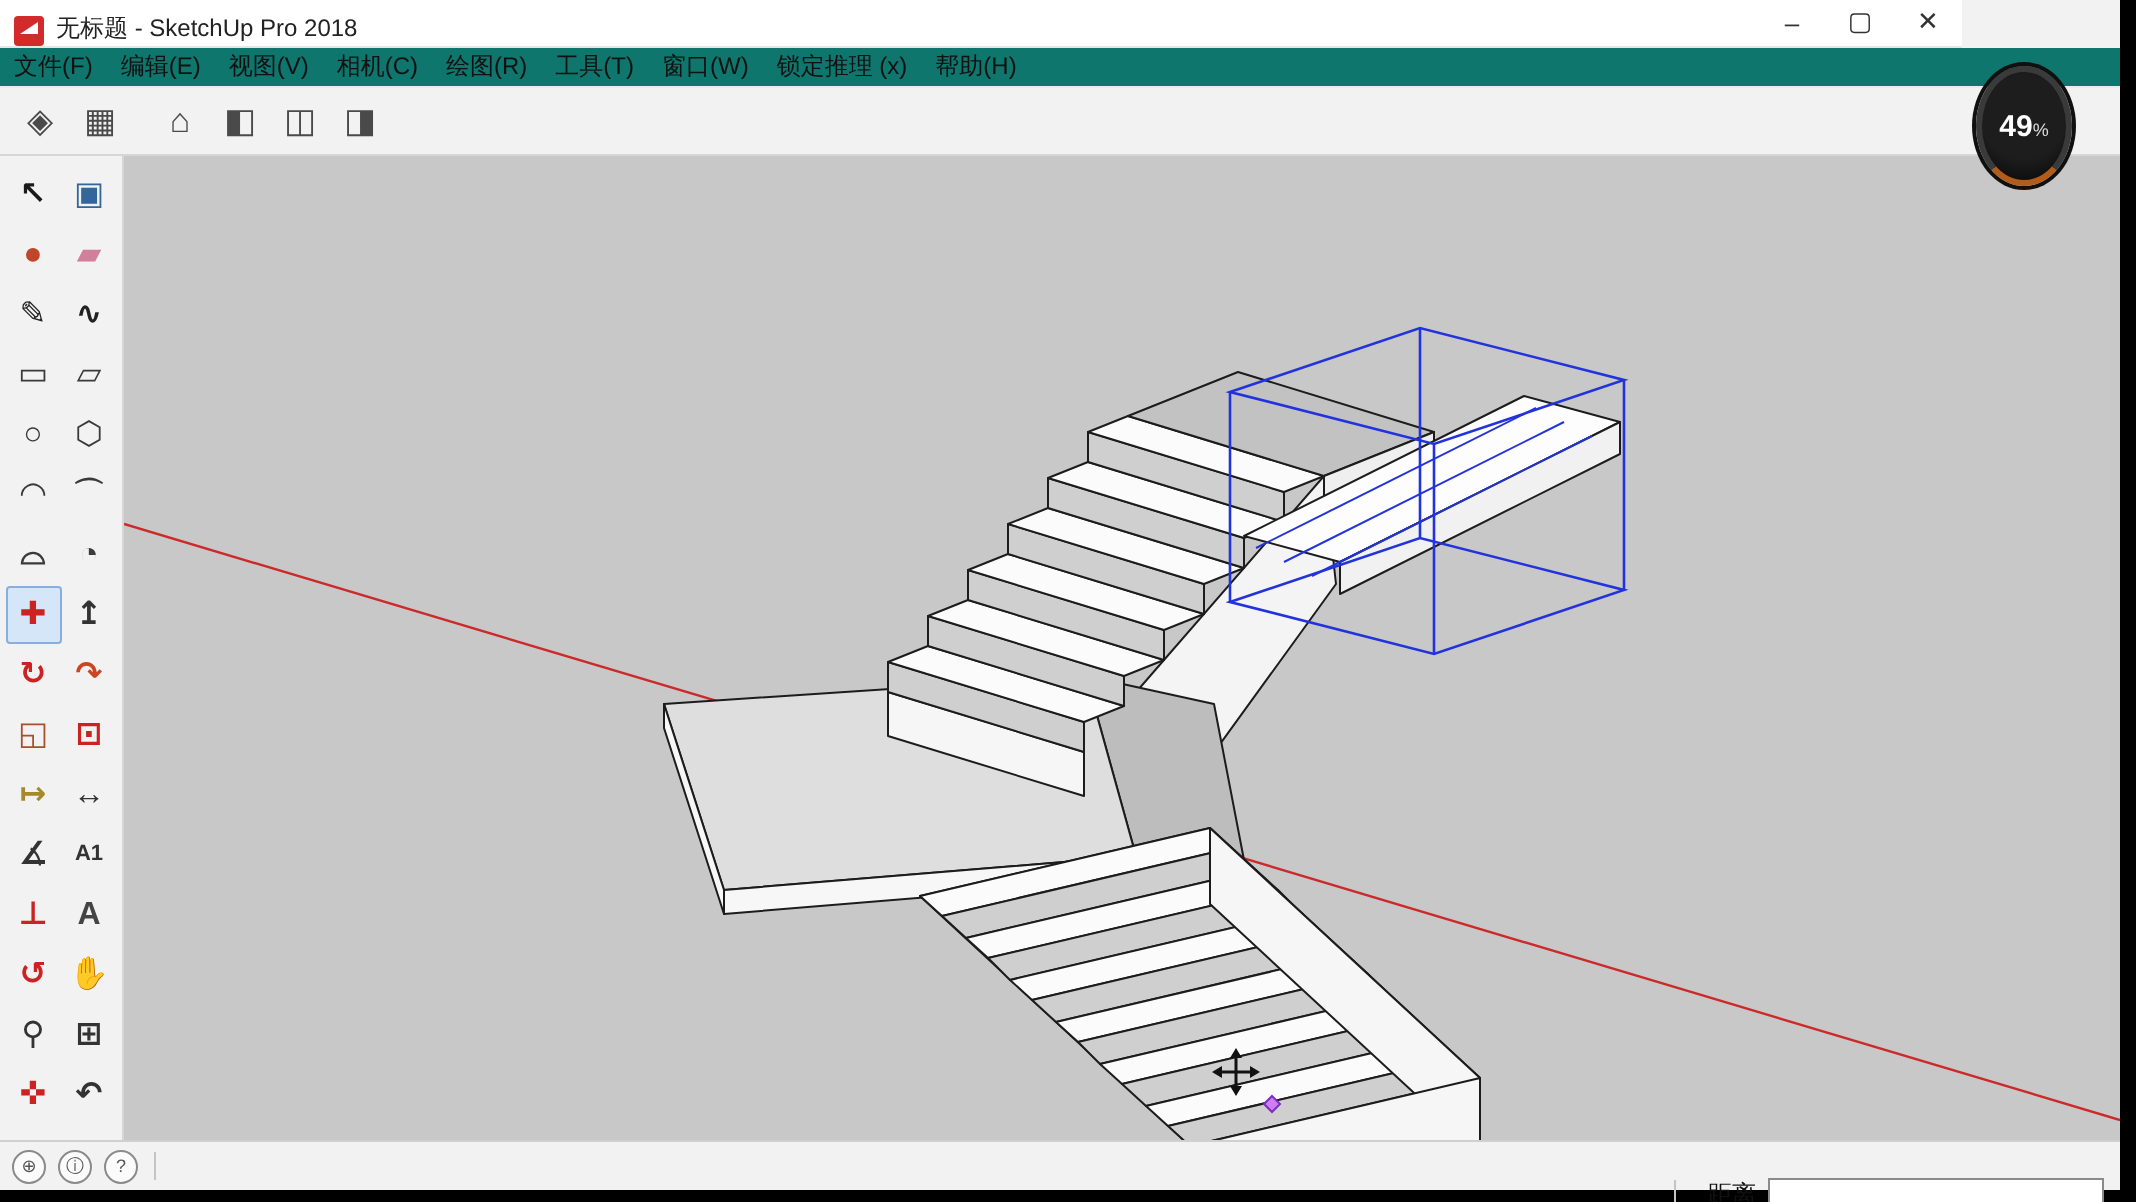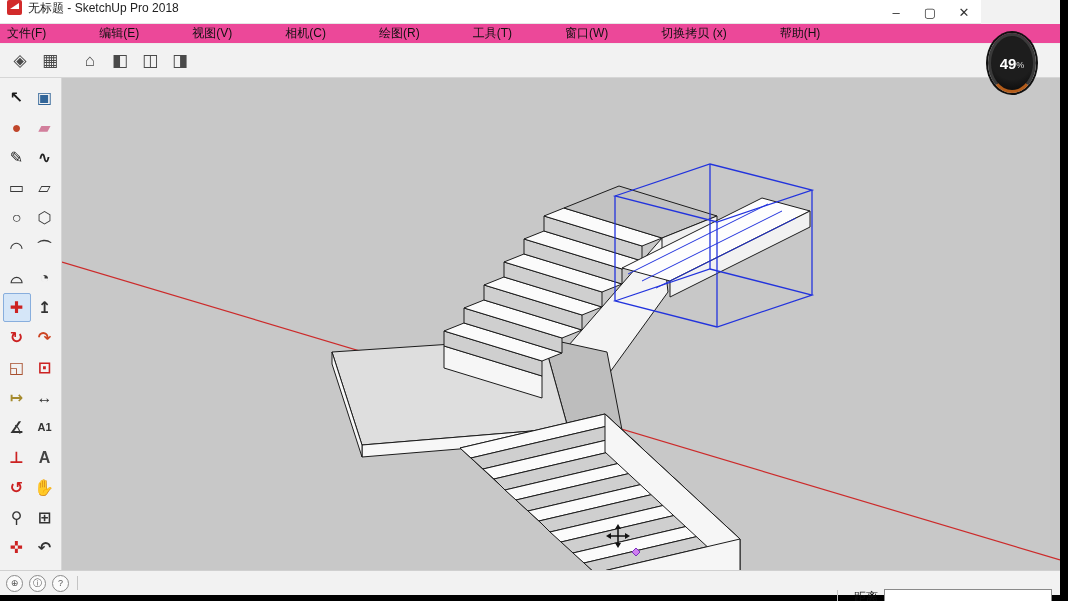--- a/index.html
+++ b/index.html
@@ -5,32 +5,32 @@
   html,body{margin:0;padding:0;}
   body{
     width:1068px;height:601px;background:#000;position:relative;overflow:hidden;
     font-family:"Liberation Sans","DejaVu Sans",sans-serif;
     -webkit-font-smoothing:antialiased;
   }
   .app{position:absolute;left:0;top:0;width:1060px;height:595px;background:#f2f2f2;}
 
   
   .titlebar{position:absolute;left:0;top:0;width:981px;height:24px;background:#ffffff;
-    display:flex;align-items:flex-start;border-bottom:1px solid #e6e6e6;box-sizing:border-box;}
+    display:flex;align-items:flex-end;border-bottom:1px solid #e6e6e6;box-sizing:border-box;}
   .su-logo{width:15px;height:15px;margin:0 6px 0 7px;background:#d22b2b;border-radius:2px;position:relative;}
   .su-logo::after{content:"";position:absolute;left:3px;top:3px;width:9px;height:6px;background:#fff;
     clip-path:polygon(0 100%,100% 0,100% 100%);}
   .title-text{font-size:12px;color:#222;}
   .win-controls{margin-left:auto;display:flex;height:24px;}
   .win-btn{width:34px;height:24px;display:flex;align-items:center;justify-content:center;
     font-size:13px;color:#333;cursor:default;}
 
   
-  .menubar{position:absolute;left:0;top:24px;width:1060px;height:20px;background:#ec4899;
-    display:flex;align-items:center;font-size:12px;color:#111;border-bottom:1px solid #ececec;box-sizing:border-box;gap:39px;}
+  .menubar{position:absolute;left:0;top:24px;width:1060px;height:20px;background:#0f766e;
+    display:flex;align-items:center;font-size:12px;color:#111;border-bottom:1px solid #ececec;box-sizing:border-box;}
   .menu-item{padding:0 7px;height:20px;display:flex;align-items:center;}
 
   
   .toolbar{position:absolute;left:0;top:44px;width:1060px;height:34px;background:#f2f2f2;
     border-bottom:1px solid #d6d6d6;box-sizing:border-box;display:flex;align-items:center;padding-left:6px;}
   .tb-btn{width:26px;height:26px;display:flex;align-items:center;justify-content:center;
     font-size:17px;color:#4a4a4a;margin-right:2px;border:1px solid transparent;border-radius:2px;}
   .tb-gap{width:10px;}
 
   
@@ -82,21 +82,21 @@
   </div>
 
   <div class="menubar">
     <div class="menu-item">文件(F)</div>
     <div class="menu-item">编辑(E)</div>
     <div class="menu-item">视图(V)</div>
     <div class="menu-item">相机(C)</div>
     <div class="menu-item">绘图(R)</div>
     <div class="menu-item">工具(T)</div>
     <div class="menu-item">窗口(W)</div>
-    <div class="menu-item">切换拷贝 (x)</div>
+    <div class="menu-item">锁定推理 (x)</div>
     <div class="menu-item">帮助(H)</div>
   </div>
 
   <div class="toolbar">
     <div class="tb-btn">
         <span>◈</span>
       </div>
     <div class="tb-btn">
         <span>▦</span>
       </div>

